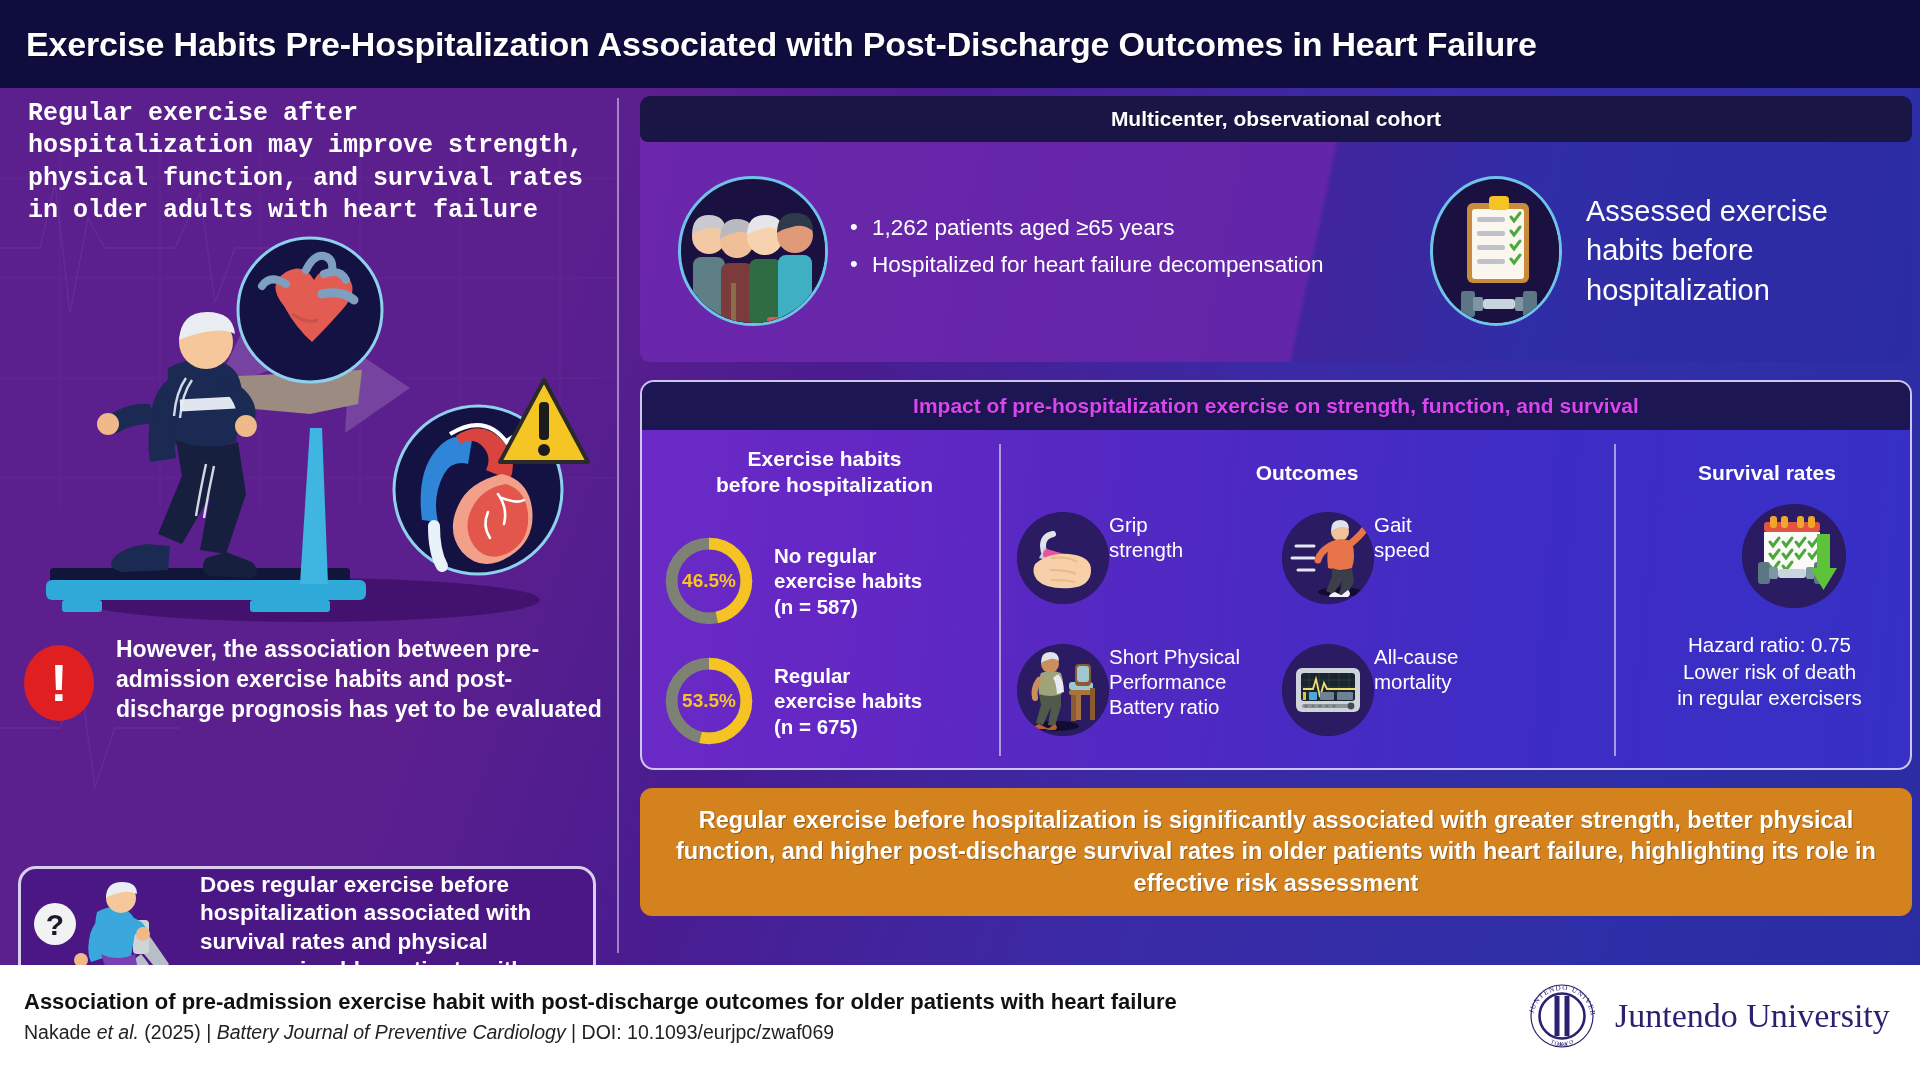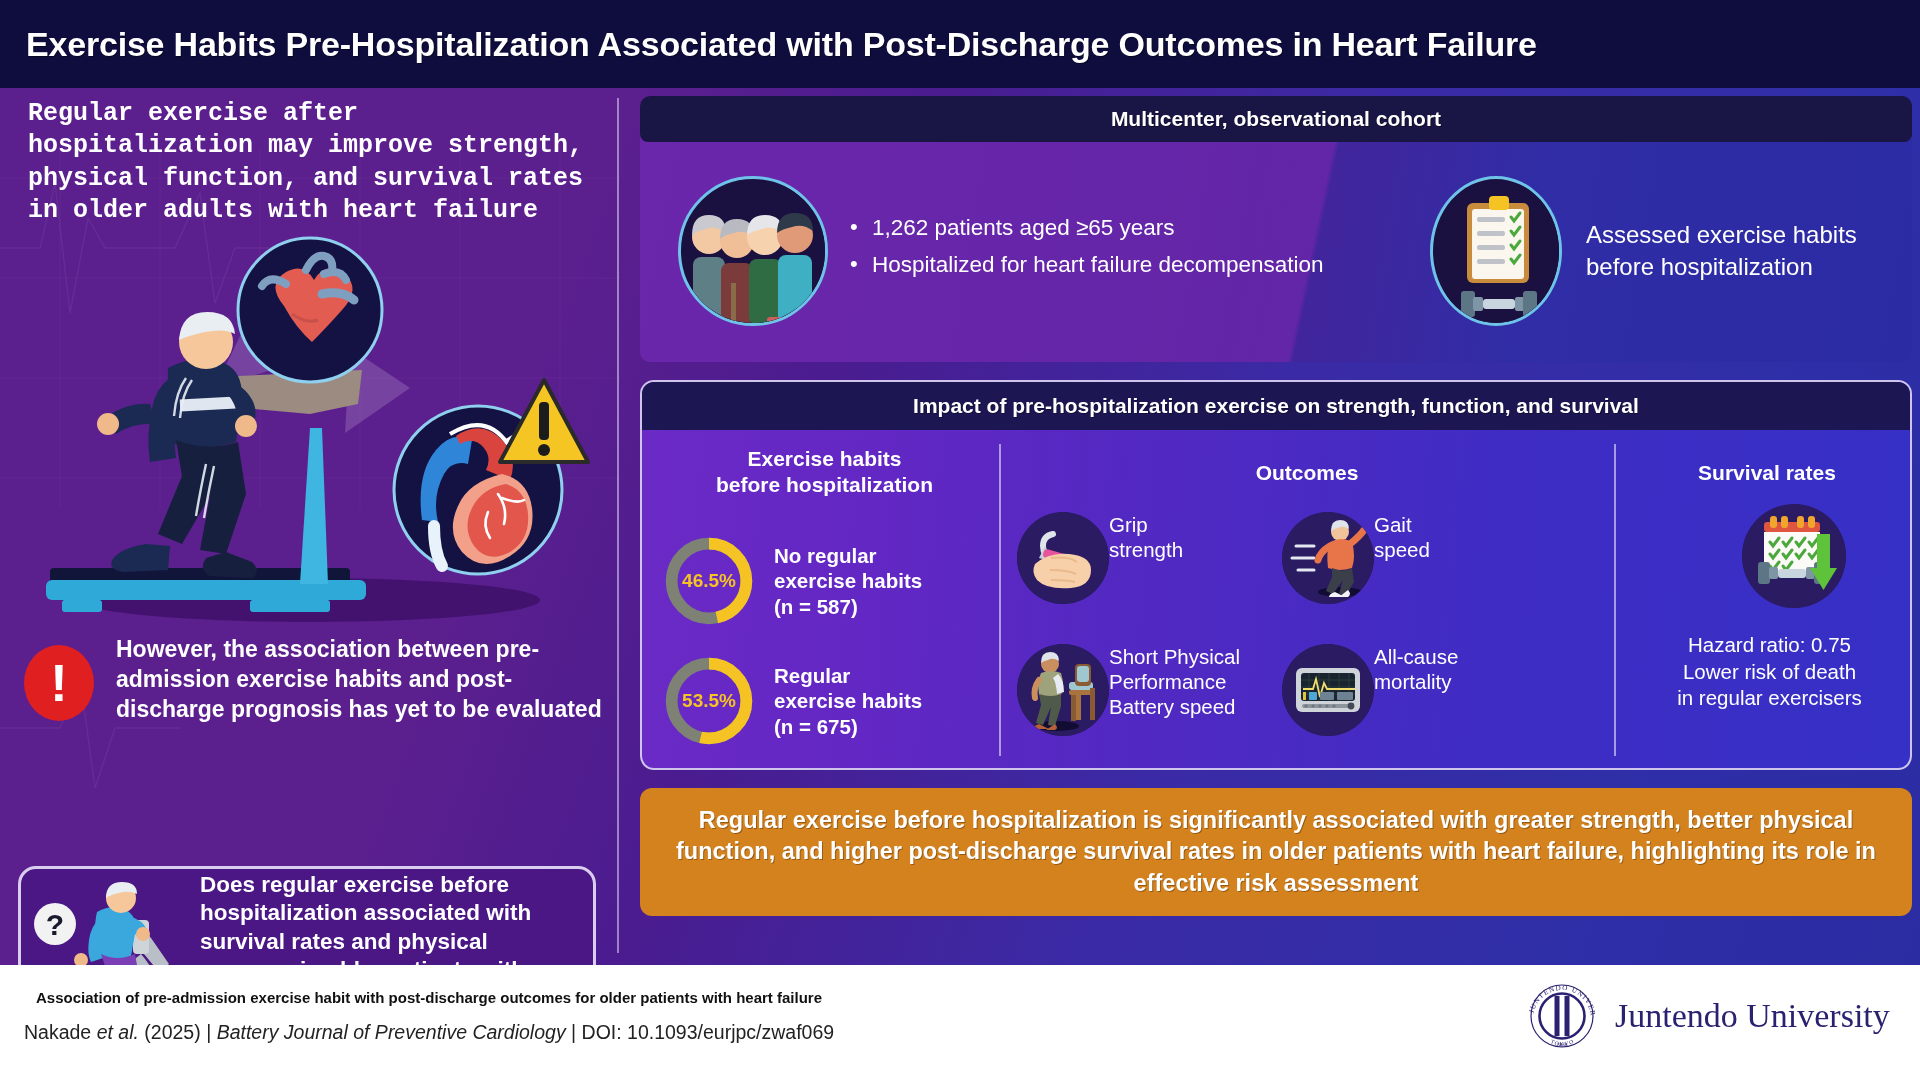--- a/index.html
+++ b/index.html
@@ -87,33 +87,33 @@
   }
   .cohort-header span { color:#fff; font-size:21px; font-weight:bold; text-shadow:1px 1px 0 rgba(0,0,0,.35); }
 
   .cohort-left { position: absolute; left: 38px; top: 55px; width: 700px; height: 200px; display: flex; align-items: center; gap: 22px; }
   .circle-illo { flex:0 0 auto; border-radius: 50%; background: #1a1140; border: 3px solid #6fc3e8; position: relative; overflow: hidden; }
   .bullets { list-style: none; }
   .bullets li { color: #fff; font-size: 22.5px; line-height: 1.28; margin-bottom: 8px; position: relative; padding-left: 22px; }
   .bullets li::before { content: "\2022"; position: absolute; left: 0; top: -1px; font-size: 22px; color: #fff; }
 
   .cohort-right { position: absolute; left: 790px; top: 55px; width: 470px; height: 200px; display:flex; align-items:center; gap: 24px; }
-  .cohort-right .ctext { color:#fff; font-size:24px; line-height:1.35; }
+  .cohort-right .ctext { color:#fff; font-size:29px; line-height:1.35; }
 
   
   .results-box {
     position: absolute; left: 0; top: 292px; width: 1272px; height: 390px;
     border: 2px solid #cfc4ec; border-radius: 14px; overflow: hidden;
     background: linear-gradient(95deg, #6b2ac6 0%, #6327c4 18%, #5029c2 42%, #3f2cc4 66%, #3630c6 100%);
   }
   .results-header {
     position: absolute; left: 0; top: 0; width: 100%; height: 48px;
     background: #1c1753; display:flex; align-items:center; justify-content:center;
   }
-  .results-header span { color:#ffffff; font-size:21px; font-weight:bold; text-shadow:1px 1px 0 rgba(0,0,0,.35); }
+  .results-header span { color:#d946ef; font-size:21px; font-weight:bold; text-shadow:1px 1px 0 rgba(0,0,0,.35); }
 
   .col-divider { position: absolute; top: 62px; width: 2px; height: 312px; background: rgba(222,214,246,0.65); }
   .col-divider.d1 { left: 357px; }
   .col-divider.d2 { left: 972px; }
 
   .col-title { position: absolute; color:#fff; font-weight:bold; font-size:21px; text-align:center; line-height:1.26; }
   .col-title.t1 { left: 20px; top: 64px; width: 325px; }
   .col-title.t2 { left: 370px; top: 78px; width: 590px; }
   .col-title.t3 { left: 990px; top: 78px; width: 270px; }
 
@@ -150,21 +150,21 @@
   .conclusion p {
     color: #ffffff; font-size: 23.5px; font-weight: bold; line-height: 1.32; text-align: center;
     text-shadow: 1px 1px 0 rgba(0,0,0,.3);
   }
 
   
   .footer {
     position: absolute; left: 0; top: 965px; width: 1920px; height: 115px;
     background: #ffffff;
   }
-  .footer .ftitle { position: absolute; left: 36px; top: 24px; color:#111; font-size: 15px; font-weight: bold; }
+  .footer .ftitle { position: absolute; left: 24px; top: 24px; color:#111; font-size: 22px; font-weight: bold; }
   .footer .fmeta  { position: absolute; left: 24px; top: 56px; color:#222; font-size: 19.5px; }
   .footer .fmeta .it { font-style: italic; }
   .logo { position: absolute; left: 1523px; top: 12px; display:flex; align-items:center; gap: 14px; }
   .logo .mark { width: 78px; height: 78px; position: relative; }
   .logo .lname { color:#2a2270; font-size: 34px; font-family: "Liberation Serif", serif; }
 </style>
 </head>
 <body>
 
 <div id="root">
@@ -479,21 +479,21 @@
               <path d="M41,30 q6,6 6,18 l-7,2 q-1,-12 -4,-16z" fill="#e8ecf2"></path>
               <path d="M22,50 q12,4 22,0 l0,12 l-6,20 l-7,-1 l3,-18 l-8,18 l-7,-2 l5,-18z" fill="#505a4a"></path>
               <path d="M22,80 q-6,2 -6,5 l16,0 z" fill="#b4613a"></path>
               <path d="M38,80 q4,4 0,6 l-9,0 z" fill="#b4613a"></path>
               <path d="M22,36 q-6,8 -4,18" fill="none" stroke="#c98f5e" stroke-width="6" stroke-linecap="round"></path>
             </svg>
           </div>
           <div class="olabel">
             <div>Short Physical</div>
             <div>Performance</div>
-            <div>Battery speed</div>
+            <div>Battery ratio</div>
           </div>
         </div>
 
         <div class="outcome o4">
           <div class="obubble">
             <svg viewBox="0 0 92 92" width="92" height="92">
               <circle cx="46" cy="46" r="46" fill="#2a1b62"></circle>
               <rect x="14" y="24" width="64" height="44" rx="6" fill="#cfd4da"></rect>
               <rect x="19" y="29" width="54" height="28" rx="3" fill="#1a2430"></rect>
               <g stroke="#3c5a3c" stroke-width="0.6" opacity="0.8">

